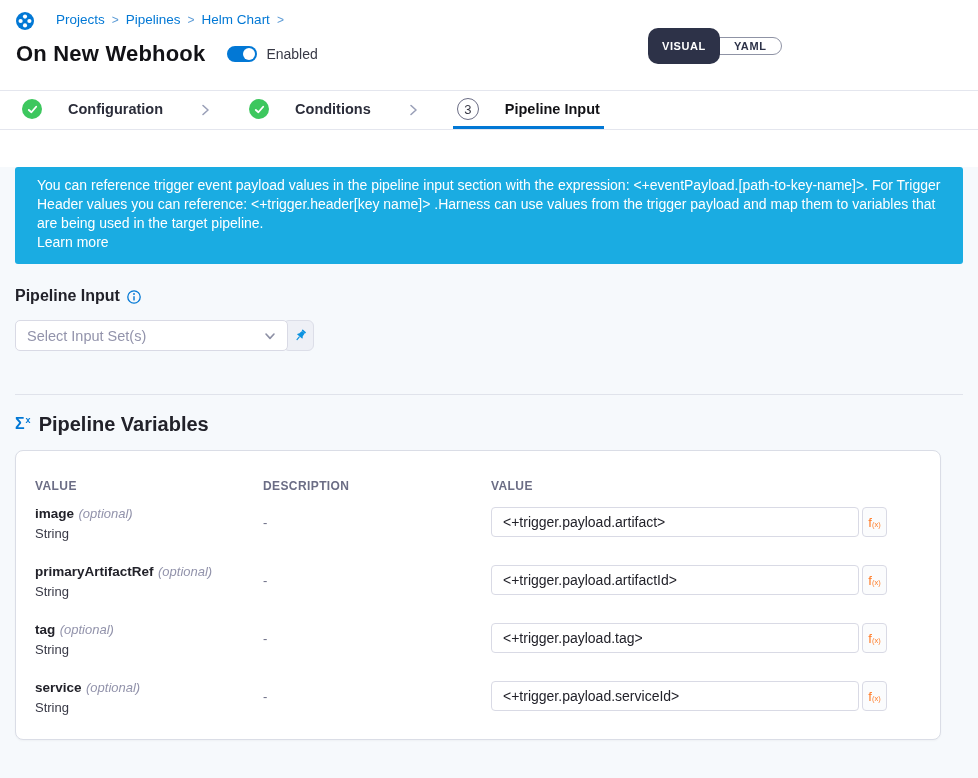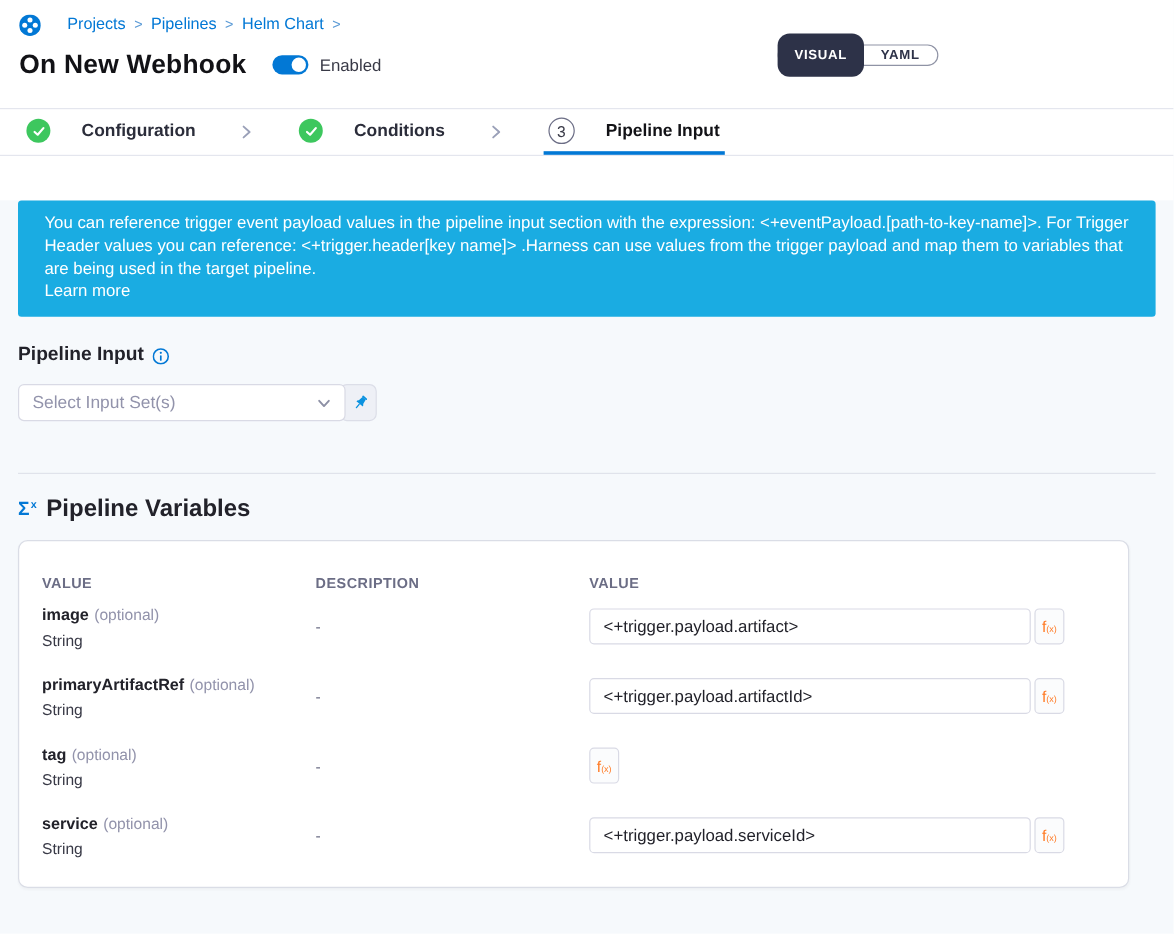--- a/index.html
+++ b/index.html
@@ -56,21 +56,21 @@
   .sigma-icon { color:#0278d5; font-size:16px; font-weight:bold; line-height:1; }
   .sigma-icon sup { font-size:9px; margin-left:1px; }
 
   .card { margin-top:14px; margin-right:22px; background:#fff; border:1px solid #dadde6; border-radius:8px; box-shadow:0 1px 2px rgba(40,41,61,.04); padding:28px 0 14px 0; }
   .vgrid-header, .vrow { display:grid; grid-template-columns:228px 228px auto; padding-left:19px; align-items:center; }
   .vgrid-header { align-items:start; }
   .col-label { font-size:12px; font-weight:bold; letter-spacing:.4px; color:#6b6d85; }
   .vrow { height:58px; }
   .vrow:first-of-type { margin-top:10px; }
   .vname { font-size:13.5px; font-weight:bold; color:#22222a; }
-  .opt { font-size:13px; color:#9293ab; }
+  .opt { font-size:13px; color:#9293ab;font-style:italic; }
   .vtype { font-size:13px; color:#383946; margin-top:4px; }
   .vdesc { font-size:13px; color:#6b6d85; }
   .value-cell { display:flex; align-items:center; gap:3px; }
   .value-input { width:368px; height:30px; border:1px solid #d9dae5; border-radius:4px; padding:0 11px; font-size:14px; color:#22222a; font-family:"Liberation Sans", sans-serif; background:#fff; outline:none; }
   .fx-button { width:25px; height:30px; border:1px solid #d9dae5; border-radius:4px; background:#fbfcfd; color:#ff7b26; font-size:13px; cursor:pointer; display:flex; align-items:center; justify-content:center; font-family:"Liberation Sans", sans-serif; }
   .fx-button sub { font-size:7.5px; margin-top:4px; }
 </style>
 </head>
 <body>
 
@@ -216,20 +216,21 @@
       </div>
     </div>
 
     <div class="vrow">
       <div>
         <div><span class="vname">tag</span> <span class="opt">(optional)</span></div>
         <div class="vtype">String</div>
       </div>
       <div class="vdesc">-</div>
       <div class="value-cell">
+        <input class="value-input" type="text" value="&lt;+trigger.payload.tag&gt;" style="">
         <button class="fx-button">
             <span>f</span>
             <sub>(x)</sub>
           </button>
       </div>
     </div>
 
     <div class="vrow">
       <div>
         <div><span class="vname">service</span> <span class="opt">(optional)</span></div>

